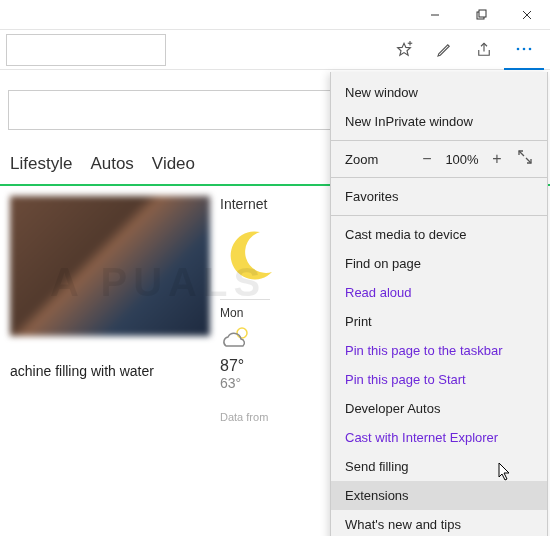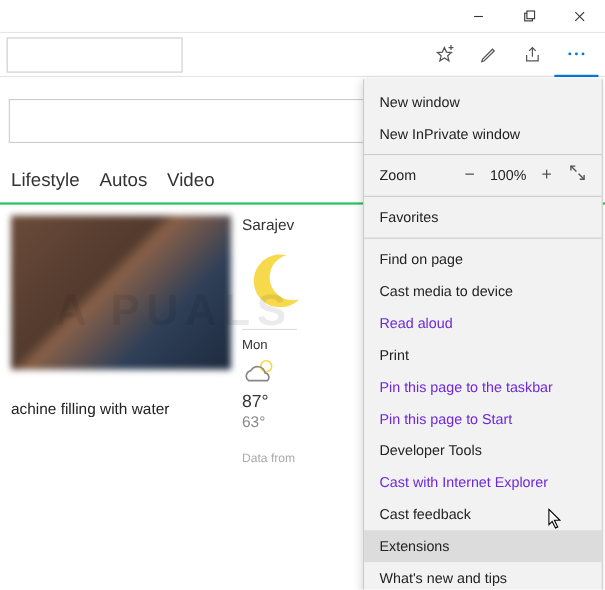--- a/index.html
+++ b/index.html
@@ -136,21 +136,21 @@
   <div class="main-cols">
     <div class="news">
       <div class="news-img"></div>
       <div class="news-title">
         <br>
         <span>achine filling with water</span>
       </div>
     </div>
 
     <div class="weather">
-      <div class="city">Sarajev</div>
+      <div class="city">Internet</div>
       <svg class="moon" viewBox="0 0 60 60">
         <path d="M40 8a24 24 0 1 0 12 40 20 20 0 0 1-12-40z" fill="#f7d94c"></path>
       </svg>
       <div class="divider"></div>
       <div class="day-label">Mon</div>
       <svg class="cloud" width="34" height="26" viewBox="0 0 34 26">
         <circle cx="22" cy="9" r="5" fill="none" stroke="#f7d94c" stroke-width="1.5"></circle>
         <path d="M6 22a5 5 0 0 1 2-9 7 7 0 0 1 13 2 4 4 0 0 1 2 7z" fill="none" stroke="#888" stroke-width="1.5"></path>
       </svg>
       <div class="temp-hi">87°</div>
@@ -172,29 +172,29 @@
     <span class="zbtn">
       <svg width="14" height="14" viewBox="0 0 14 14" fill="none" stroke="#555" stroke-width="1.3">
         <path d="M1 5V1h4M13 9v4H9"></path>
           <path d="M1 1l5 5M13 13l-5-5"></path>
       </svg>
     </span>
   </div>
   <div class="menu-sep"></div>
   <div class="menu-item">Favorites</div>
   <div class="menu-sep"></div>
+  <div class="menu-item">Cast media to device</div>
   <div class="menu-item">Find on page</div>
-  <div class="menu-item">Cast media to device</div>
   <div class="menu-item disabled">Read aloud</div>
   <div class="menu-item">Print</div>
   <div class="menu-item disabled">Pin this page to the taskbar</div>
   <div class="menu-item disabled">Pin this page to Start</div>
-  <div class="menu-item">Developer Tools</div>
+  <div class="menu-item">Developer Autos</div>
   <div class="menu-item disabled">Cast with Internet Explorer</div>
-  <div class="menu-item">Cast feedback</div>
+  <div class="menu-item">Send filling</div>
   <div class="menu-item hovered">Extensions</div>
   <div class="menu-item">What's new and tips</div>
 
 </div>
 
 <div class="cursor">
   <svg width="14" height="20" viewBox="0 0 14 20">
       <path d="M1 1l0 14 3-3 3 6 2-1-3-6 5 0z" fill="#fff" stroke="#000" stroke-width="1"></path>
     </svg>
 </div>

